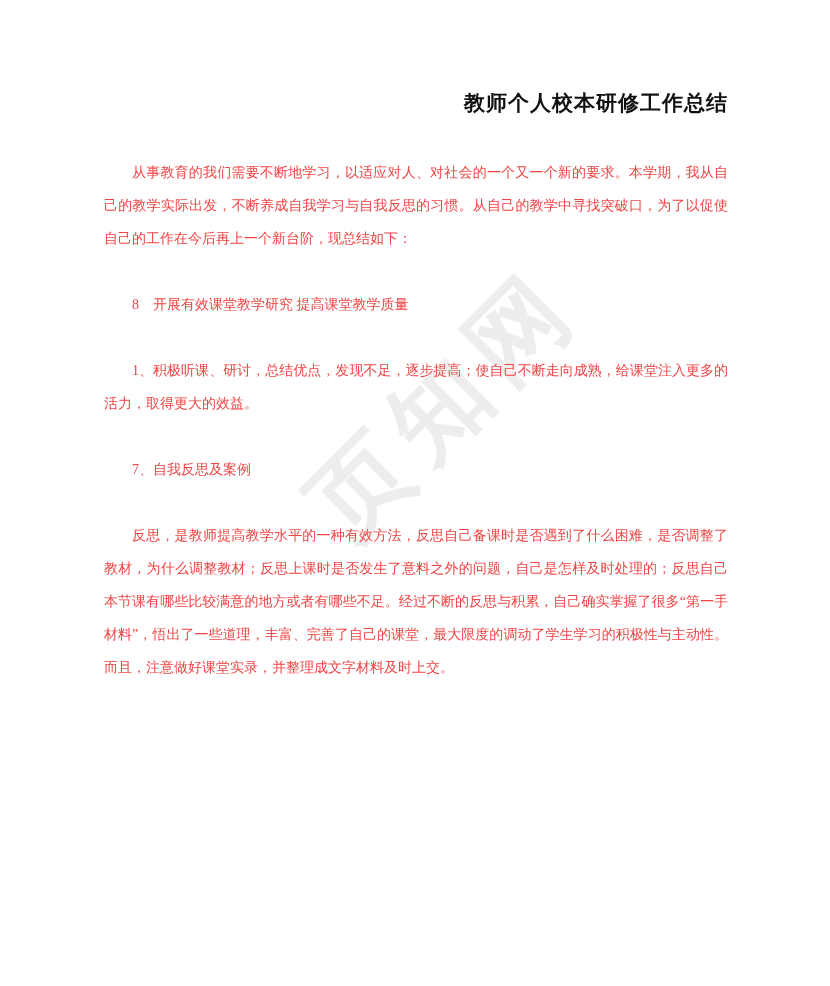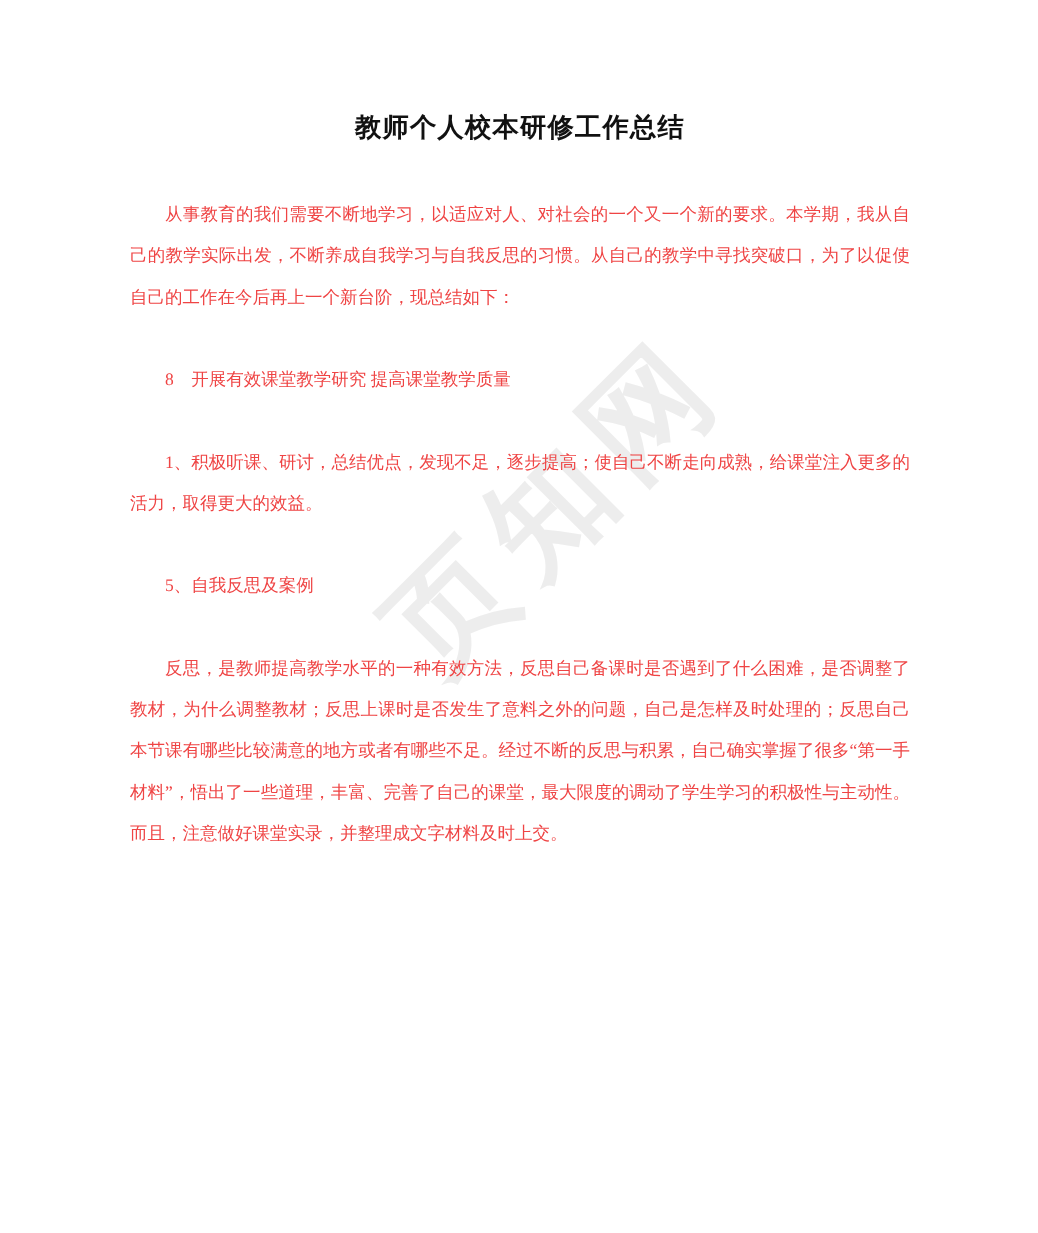--- a/index.html
+++ b/index.html
@@ -15,21 +15,21 @@
       overflow: hidden;
     }
     .page {
       position: absolute;
       inset: 0;
       box-sizing: border-box;
       padding: 60px 102px 0 104px;
       background: #ffffff;
     }
     .doc-title {
-      text-align: center;
+      text-align: right;
       font-size: 21px;
       font-weight: 700;
       color: #111111;
       letter-spacing: 1px;
       margin: 28px 0 38px 0;
       line-height: 30px;
     }
     .para {
       font-size: 14px;
       line-height: 33px;
@@ -69,17 +69,17 @@
     <h1 class="doc-title">教师个人校本研修工作总结</h1>
 
     <p class="para">从事教育的我们需要不断地学习，以适应对人、对社会的一个又一个新的要求。本学期，我从自己的教学实际出发，不断养成自我学习与自我反思的习惯。从自己的教学中寻找突破口，为了以促使自己的工作在今后再上一个新台阶，现总结如下：</p>
 
 
     <p class="para">8　开展有效课堂教学研究 提高课堂教学质量</p>
 
 
     <p class="para">1、积极听课、研讨，总结优点，发现不足，逐步提高；使自己不断走向成熟，给课堂注入更多的活力，取得更大的效益。</p>
 
-    <p class="para">5、自我反思及案例</p>
+    <p class="para">7、自我反思及案例</p>
 
     <p class="para">反思，是教师提高教学水平的一种有效方法，反思自己备课时是否遇到了什么困难，是否调整了教材，为什么调整教材；反思上课时是否发生了意料之外的问题，自己是怎样及时处理的；反思自己本节课有哪些比较满意的地方或者有哪些不足。经过不断的反思与积累，自己确实掌握了很多“第一手材料”，悟出了一些道理，丰富、完善了自己的课堂，最大限度的调动了学生学习的积极性与主动性。而且，注意做好课堂实录，并整理成文字材料及时上交。</p>
   </div>
 </div>
 
 </body></html>

